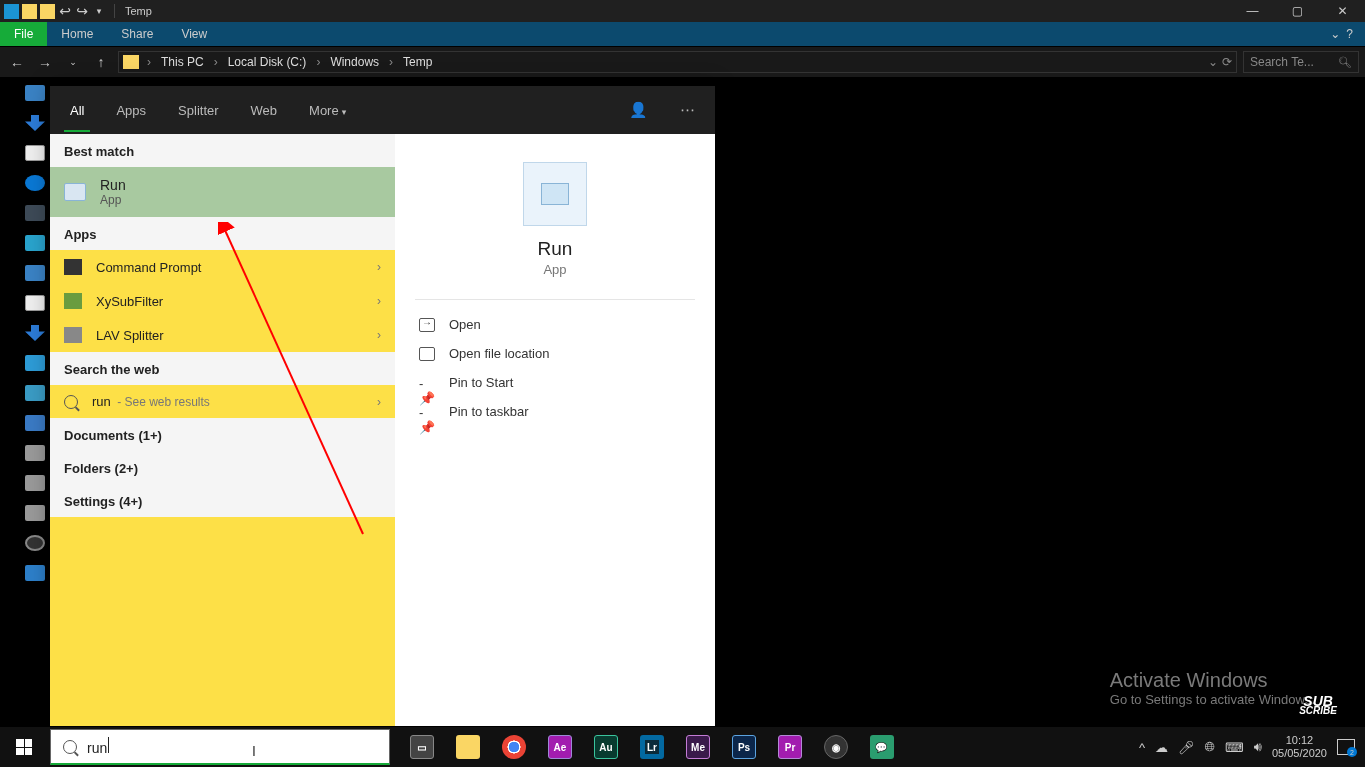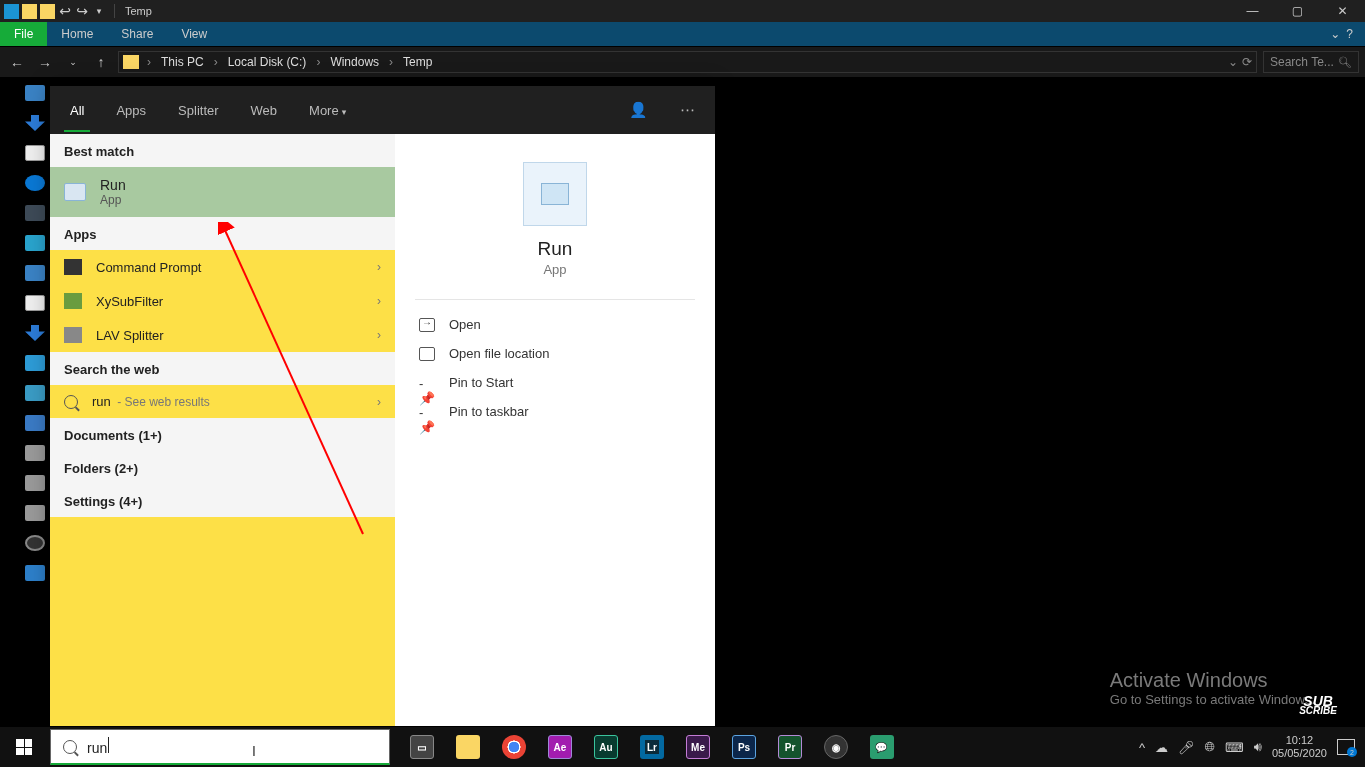--- a/index.html
+++ b/index.html
@@ -25,21 +25,21 @@
 .ribbon .help .q { font-size: 12px; color: #ccc; }
 
 
 .addrrow { height: 32px; background: #191919; border-top: 1px solid #000; border-bottom: 1px solid #000; display: flex; align-items: center; padding: 0 6px; gap: 6px; }
 .navbtn { width: 22px; height: 22px; display: flex; align-items: center; justify-content: center; color: #ccc; font-size: 14px; }
 .addrbox { flex: 1; height: 22px; background: #191919; border: 1px solid #333; display: flex; align-items: center; padding: 0 4px; gap: 4px; font-size: 12px; color: #ddd; }
 .addrbox .folder-ico { width: 16px; height: 14px; background: #fad664; }
 .addrbox .crumb { padding: 0 2px; }
 .addrbox .sep { color: #888; padding: 0 4px; }
 .addrbox .tail { margin-left: auto; display: flex; gap: 4px; color: #888; }
-.searchbox { width: 96px; height: 22px; border: 1px solid #333; display: flex; align-items: center; padding: 0 6px; font-size: 12px; color: #888; justify-content: space-between; }
+.searchbox { width: 116px; height: 22px; border: 1px solid #333; display: flex; align-items: center; padding: 0 6px; font-size: 12px; color: #888; justify-content: space-between; }
 
 
 .iconstrip { position: absolute; left: 20px; top: 85px; width: 30px; display: flex; flex-direction: column; gap: 14px; align-items: center; }
 .iconstrip .ic { width: 20px; height: 16px; background: #3a82c4; border-radius: 2px; }
 .iconstrip .ic.dl { background: #2c7bd6; }
 .iconstrip .ic.doc { background: #eee; border: 1px solid #999; }
 .iconstrip .ic.one { background: #0a78d4; border-radius: 50%; }
 .iconstrip .ic.pc { background: #3d4a57; }
 .iconstrip .ic.threed { background: #29a3cc; }
 .iconstrip .ic.drive { background: #999; border-radius: 2px; }
@@ -322,21 +322,21 @@
     <div class="app">
         <div class="box" style="background:#0b2b3a;border:5px solid #0369a1;">Lr</div>
       </div>
     <div class="app">
         <div class="box" style="background:#3a1a4a;border:1px solid #c47cd6;">Me</div>
       </div>
     <div class="app">
         <div class="box" style="background:#0b264a;border:1px solid #5ba3e0;">Ps</div>
       </div>
     <div class="app">
-        <div class="box" style="background:#14532d;border:1px solid #b38ad6;">Pr</div>
+        <div class="box" style="background:#a21caf;border:1px solid #b38ad6;">Pr</div>
       </div>
     <div class="app">
         <div class="box" style="background:#333;border-radius:50%;border:1px solid #666;">◉</div>
       </div>
     <div class="app">
         <div class="box" style="background:#2a9d6f;">💬</div>
       </div>
   </div>
   <div class="tray">
     <span class="tic">^</span>

